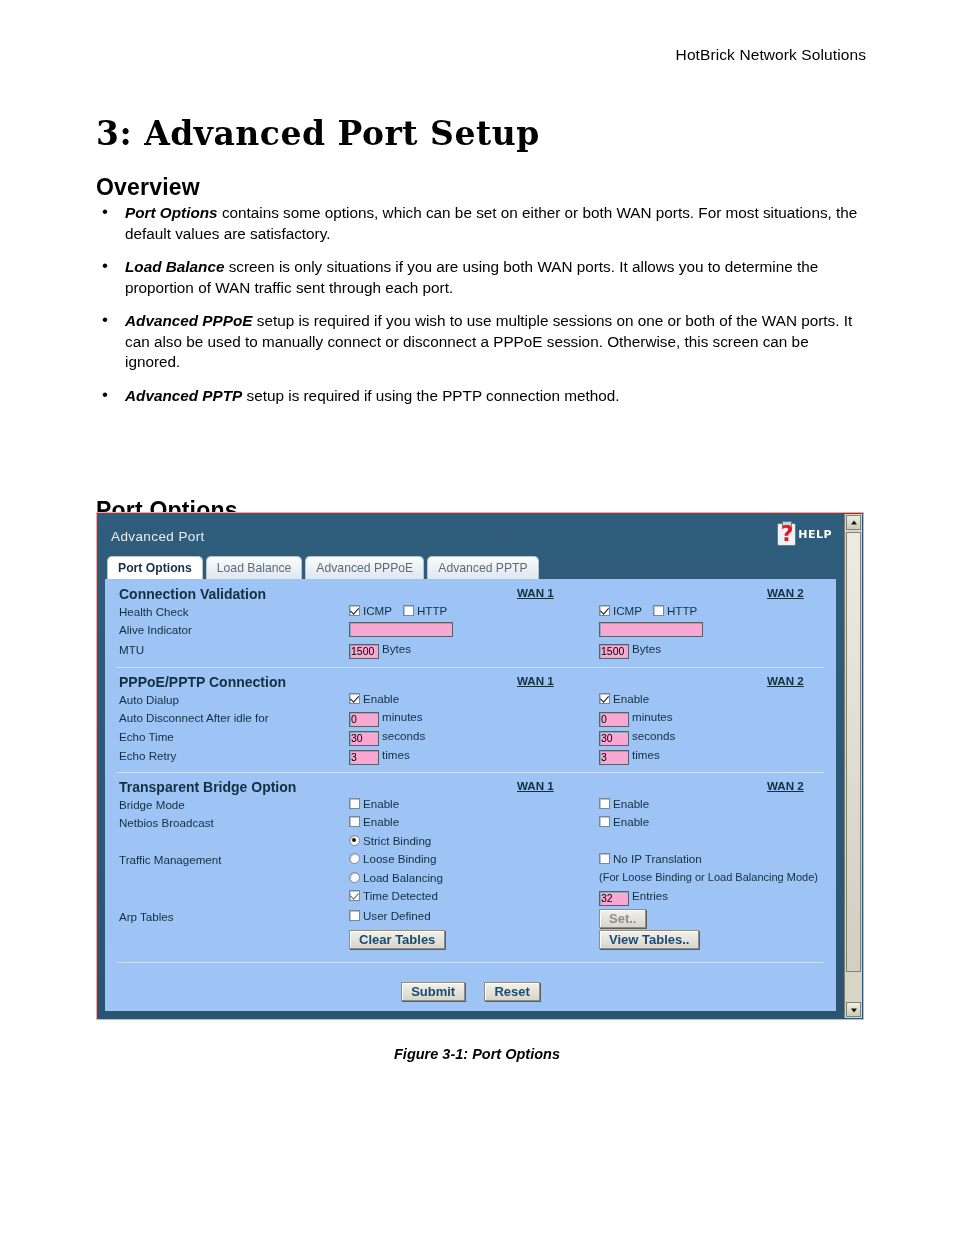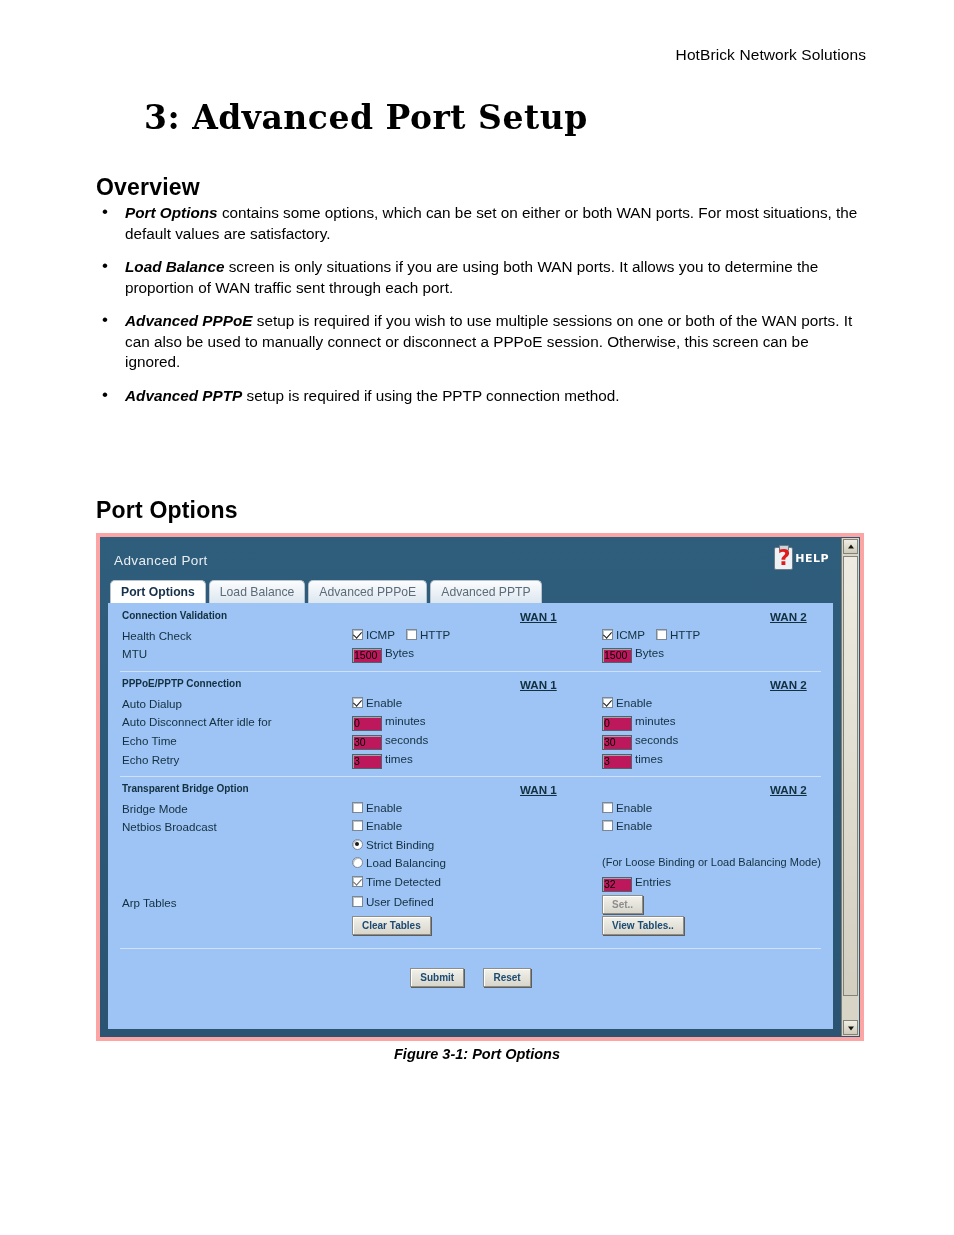--- a/index.html
+++ b/index.html
@@ -29,26 +29,25 @@
     top: 46px;
     right: 88px;
     font-size: 15.5px;
     color: #000;
     letter-spacing: 0.1px;
   }
 
   .chapter-title {
     position: absolute;
     left: 96px;
-    top: 76px;
+    top: 92px;
     font-family: "DejaVu Serif", "Liberation Serif", serif;
     font-weight: bold;
     font-size: 33px;
     letter-spacing: 0.5px;
-    margin-left: 48px;
   }
 
   .h2 {
     position: absolute;
     left: 96px;
     font-weight: bold;
     font-size: 23px;
     letter-spacing: 0.2px;
   }
   .h2.overview { top: 155px; }
@@ -77,25 +76,25 @@
   }
   .bullet b {
     font-weight: bold;
     font-style: italic;
   }
 
   
   .shot {
     position: absolute;
     left: 96px;
-    top: 533px;
+    top: 512px;
     width: 768px;
     height: 508px;
     background: #2b5573;
-    border: 4px solid #fca5a5;
+    border: 1px solid #fca5a5;
     box-sizing: border-box;
   }
   .shot-inner {
     position: absolute;
     left: 0; top: 0;
     right: 19px; bottom: 0;
     background: linear-gradient(180deg, #2f5d7c 0%, #2a5472 100%);
     overflow: hidden;
   }
 
@@ -198,21 +197,21 @@
     height: 18.5px;
   }
   .lbl {
     position: absolute;
     left: 2px;
     top: 1px;
     white-space: nowrap;
   }
   .sect-title {
     font-weight: bold;
-    font-size: 10px;
+    font-size: 14px;
   }
   .wan-hdr {
     position: absolute;
     font-weight: bold;
     top: 1px;
     font-size: 11.6px;
     text-decoration: underline;
   }
   .wan1-hdr { left: 400px; }
   .wan2-hdr { left: 650px; }
@@ -258,21 +257,21 @@
     background: #1b1b1b;
   }
   .ctl-label {
     display: inline-block;
     margin-left: 3px;
     margin-right: 11px;
   }
 
   .inp {
     display: inline-block;
-    background: #be185d;
+    background: #f9a8d4;
     border: 1px solid #53616c;
     box-shadow: inset 1px 1px 0 #9aa5ae;
     height: 13px;
     line-height: 13px;
     font-size: 10.5px;
     font-family: "Liberation Sans", sans-serif;
     padding: 0 1px;
     color: #000;
     box-sizing: content-box;
     vertical-align: -2px;
@@ -281,21 +280,21 @@
   .inp.w-wide { width: 100px; }
   .unit { margin-left: 3px; margin-top: 28px; }
 
   .btn {
     display: inline-block;
     background: linear-gradient(180deg,#f2f1eb 0%, #d8d6cb 100%);
     border: 1px solid #8e8d86;
     box-shadow: inset 1px 1px 0 #ffffff, 1px 1px 0 #5d5d5d;
     color: #1b4a73;
     font-weight: bold;
-    font-size: 10px;
+    font-size: 13px;
     padding: 2px 9px;
     line-height: 13px;
     font-family: "Liberation Sans", sans-serif;
   }
   .btn.dim { color: #8d8d8d; }
 
   .note { font-size: 11px; }
 
   
   .submit-bar {
@@ -434,20 +433,25 @@
           <div class="row">
             <span class="lbl">Health Check</span>
             <span class="c1">
               <span class="cb on"></span><span class="ctl-label">ICMP</span><span class="cb"></span><span class="ctl-label">HTTP</span>
             </span>
             <span class="c2">
               <span class="cb on"></span><span class="ctl-label">ICMP</span><span class="cb"></span><span class="ctl-label">HTTP</span>
             </span>
           </div>
 
+          <div class="row" style="height:20px">
+            <span class="lbl">Alive Indicator</span>
+            <span class="c1"><span class="inp w-wide"></span></span>
+            <span class="c2"><span class="inp w-wide"></span></span>
+          </div>
 
           <div class="row" style="height:20px">
             <span class="lbl">MTU</span>
             <span class="c1"><span class="inp w-num">1500</span><span class="unit">Bytes</span></span>
             <span class="c2"><span class="inp w-num">1500</span><span class="unit">Bytes</span></span>
           </div>
         </div>
 
         <div class="hr"></div>
 
@@ -501,20 +505,25 @@
           <div class="row">
             <span class="lbl">Netbios Broadcast</span>
             <span class="c1"><span class="cb"></span><span class="ctl-label">Enable</span></span>
             <span class="c2"><span class="cb"></span><span class="ctl-label">Enable</span></span>
           </div>
 
           <div class="row">
             <span class="c1"><span class="rb on"></span><span class="ctl-label">Strict Binding</span></span>
           </div>
 
+          <div class="row">
+            <span class="lbl">Traffic Management</span>
+            <span class="c1"><span class="rb"></span><span class="ctl-label">Loose Binding</span></span>
+            <span class="c2"><span class="cb"></span><span class="ctl-label">No IP Translation</span></span>
+          </div>
 
           <div class="row">
             <span class="c1"><span class="rb"></span><span class="ctl-label">Load Balancing</span></span>
             <span class="c2 note">(For Loose Binding or Load Balancing Mode)</span>
           </div>
 
           <div class="row" style="height:20px">
             <span class="c1"><span class="cb on dim"></span><span class="ctl-label">Time Detected</span></span>
             <span class="c2"><span class="inp w-num">32</span><span class="unit">Entries</span></span>
           </div>

